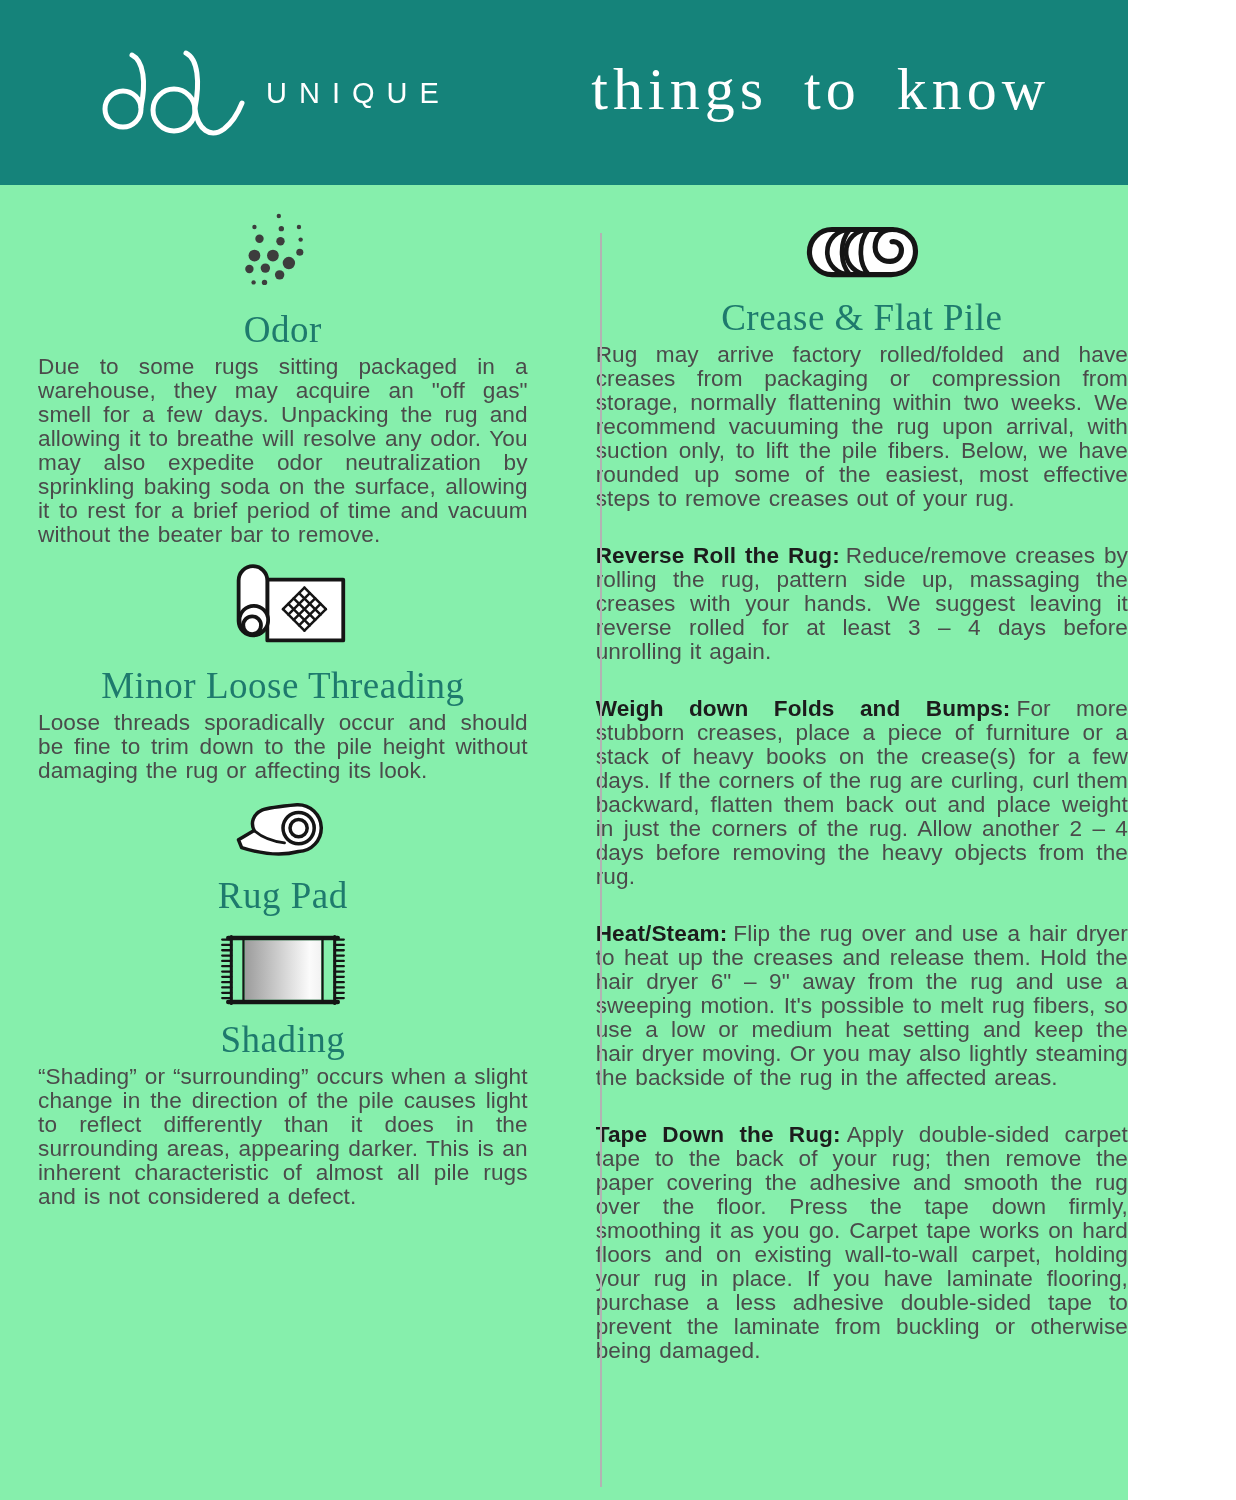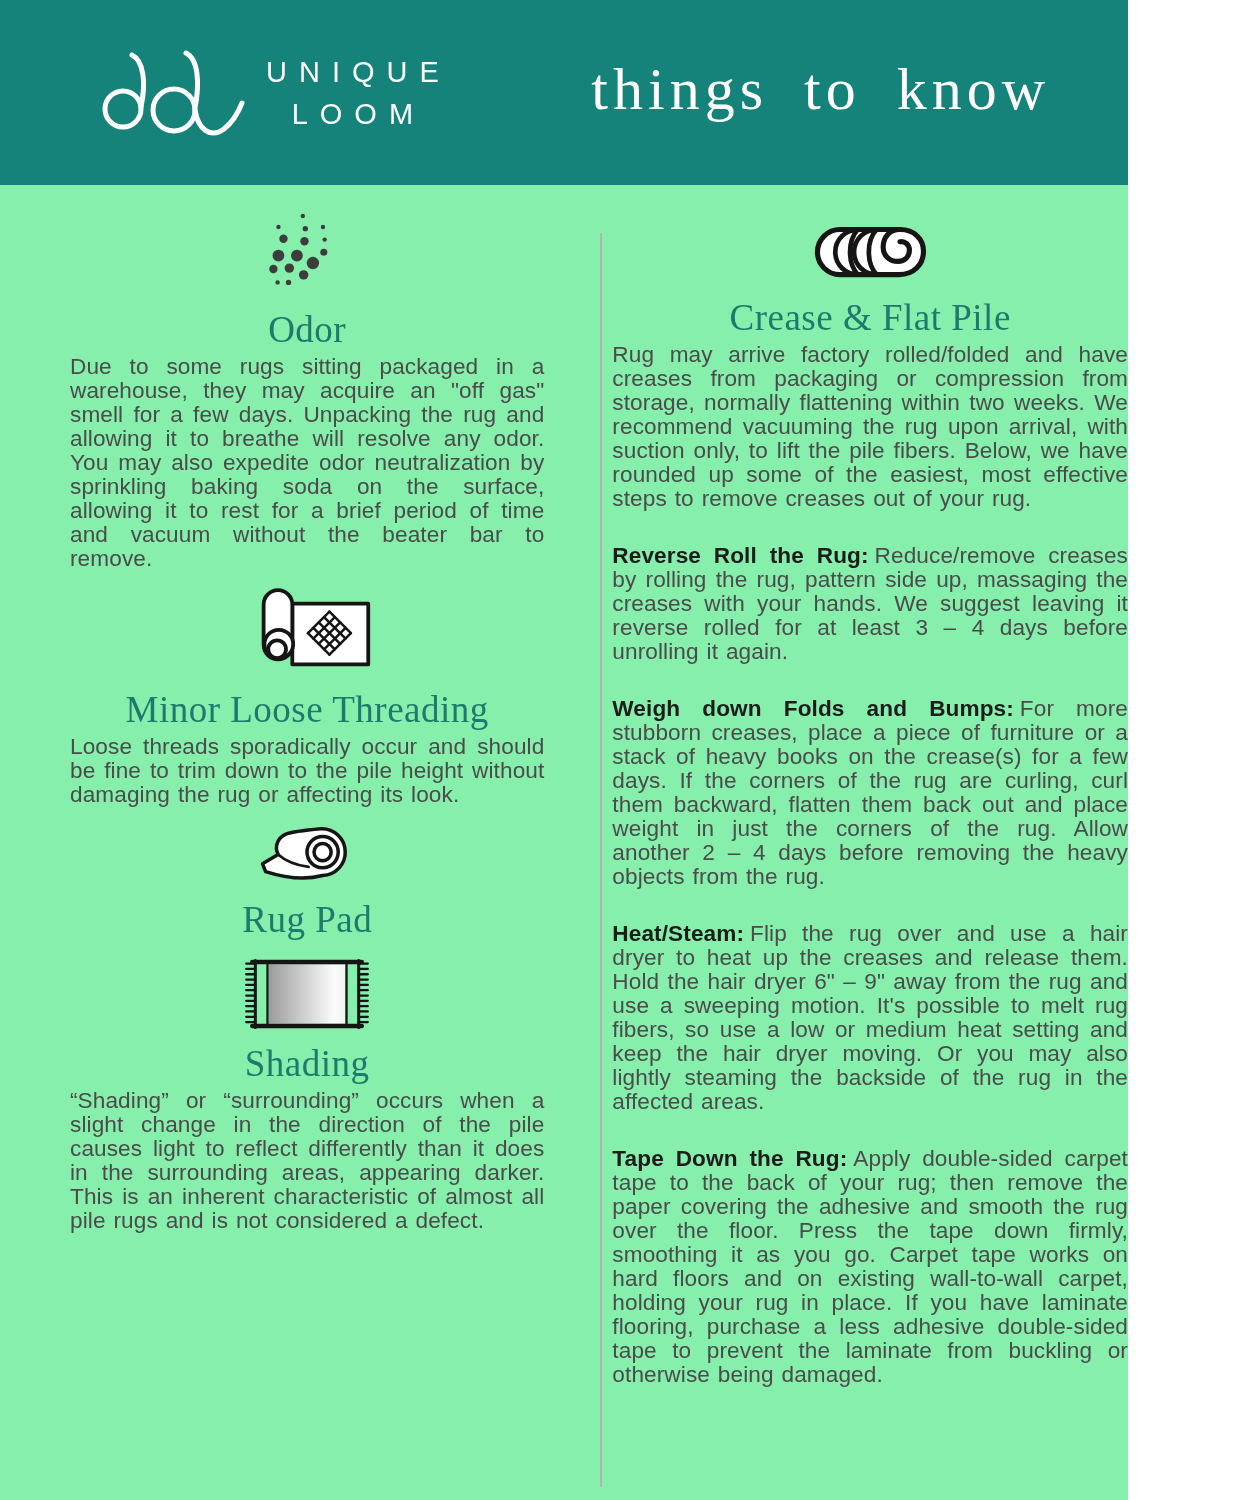--- a/index.html
+++ b/index.html
@@ -56,21 +56,20 @@
     position: absolute;
     left: 600px;
     top: 233px;
     width: 2px;
     height: 1254px;
     background: #B3B3B3;
   }
   .columns {
     display: flex;
     align-items: flex-start;
-    padding-left: 32px;
   }
   .col-left  { width: 528px; margin-left: 38px; }
   .col-right { width: 574px; margin-left: 68px; }
   .icon-wrap {
     display: flex;
     justify-content: center;
     align-items: flex-end;
   }
   .sec-title {
     font-family: "Liberation Serif", serif;
@@ -115,21 +114,20 @@
         <g stroke="#ffffff" stroke-width="5" fill="none" stroke-linecap="round">
           <circle cx="27" cy="62" r="18"></circle>
           <circle cx="78" cy="63" r="21"></circle>
           <path d="M 45,60 C 50,36 48,14 36,8"></path>
           <path d="M 99,61 C 104,35 102,12 90,6"></path>
           <path d="M 99,63 C 102,82 114,92 128,82 C 137,75 142,66 146,56"></path>
         </g>
       </svg>
       <div class="brand-name">
         <div>UNIQUE</div>
-        <div>LOOM</div>
       </div>
     </div>
     <div class="page-title">things to know</div>
   </div>
 
   <div class="divider"></div>
 
   <div class="columns">
 
     <div class="col-left">

